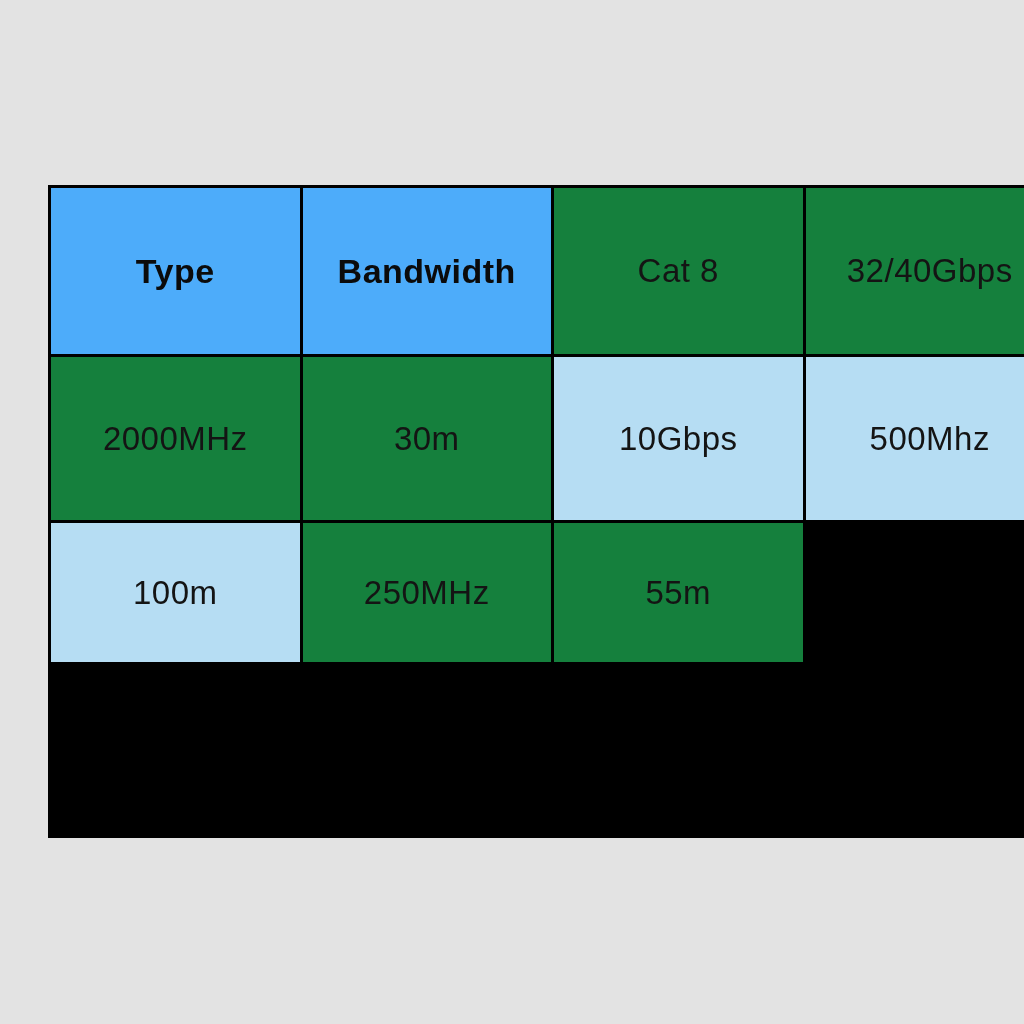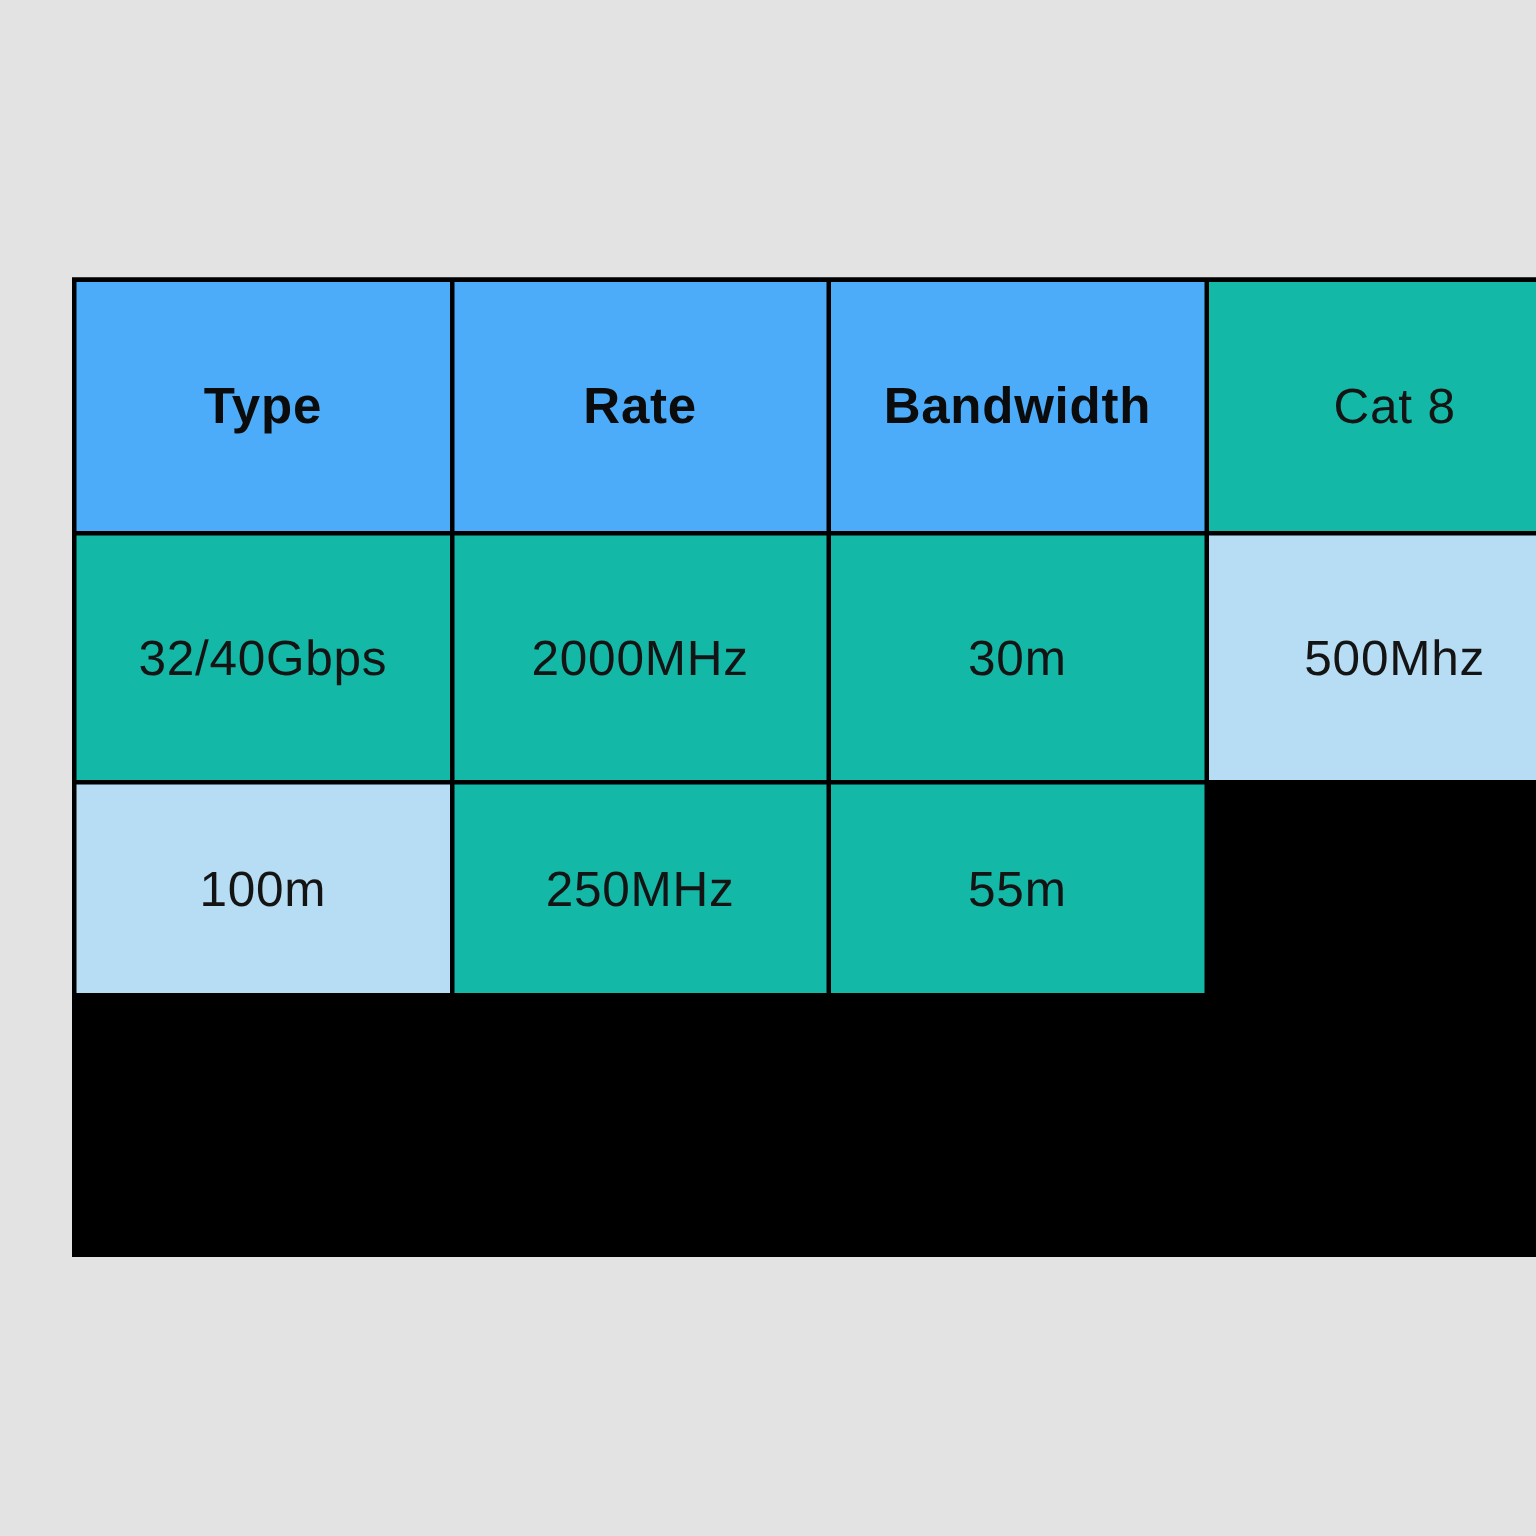--- a/index.html
+++ b/index.html
@@ -32,35 +32,35 @@
     font-size: 33px;
     color: #141414;
     letter-spacing: 0.5px;
   }
   .cell.header {
     background: #4dacfa;
     font-weight: bold;
     font-size: 34px;
     color: #0b0b0b;
   }
-  .cell.row-gray { background: #14b8a6; }
+  .cell.row-gray { background: #15803d; }
   .cell.row-blue { background: #b6ddf3; }
 </style>
 </head>
 <body>
 
 <div class="spec-table">
 
   <div class="cell header">Type</div>
-  <div class="cell header">Rate</div>
   <div class="cell header">Bandwidth</div>
 
   <div class="cell row-gray">Cat 8</div>
   <div class="cell row-gray">32/40Gbps</div>
   <div class="cell row-gray">2000MHz</div>
   <div class="cell row-gray">30m</div>
 
+  <div class="cell row-blue">10Gbps</div>
   <div class="cell row-blue">500Mhz</div>
   <div class="cell row-blue">100m</div>
 
   <div class="cell row-gray">250MHz</div>
   <div class="cell row-gray">55m</div>
 </div>
 
 </body></html>

